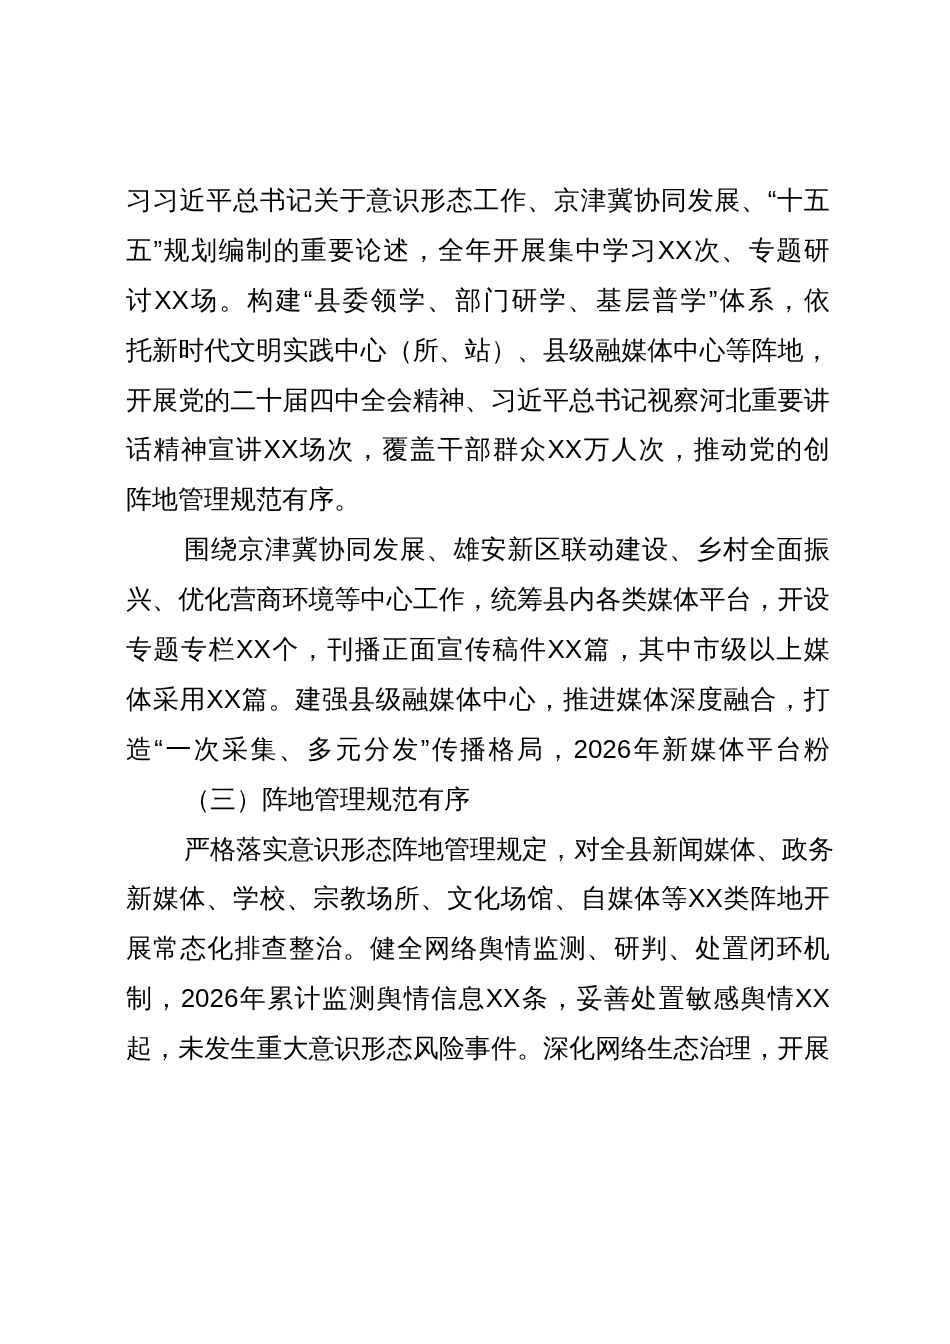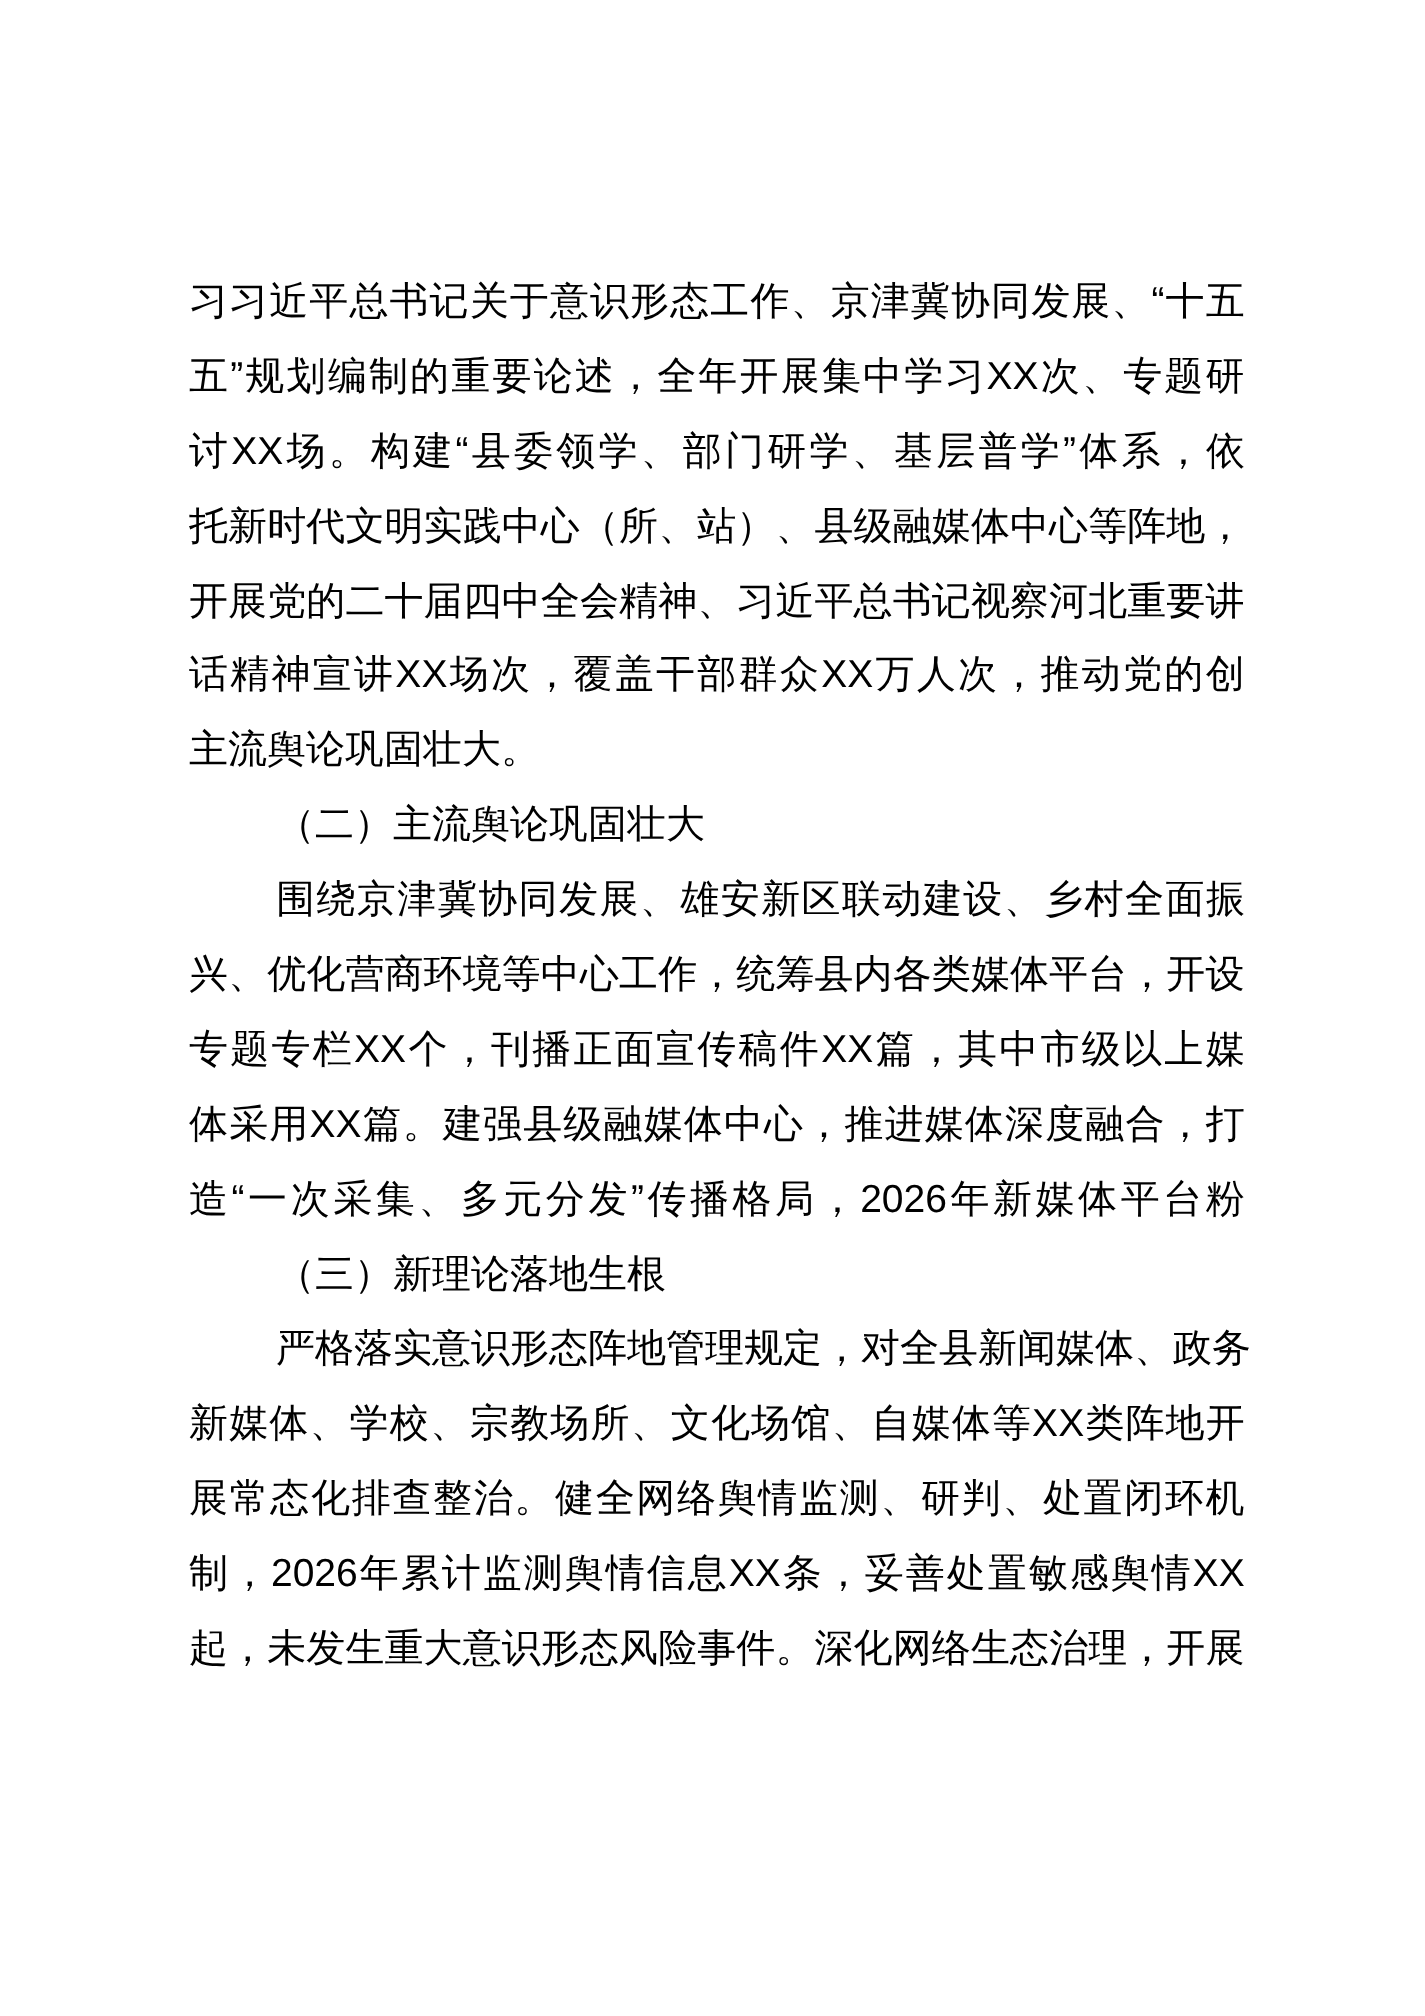--- a/index.html
+++ b/index.html
@@ -205,24 +205,21 @@
           <span>万</span>
           <span>人</span>
           <span>次</span>
           <span>，</span>
           <span>推</span>
           <span>动</span>
           <span>党</span>
           <span>的</span>
           <span>创</span>
         </div>
-        <div class="line">主流舆论巩固壮大。</div>
-      </div>
-      <div class="para">
-        <div class="line ind">（二）主流舆论巩固壮大</div>
+        <div class="line">阵地管理规范有序。</div>
       </div>
       <div class="para">
         <div class="line just ind">
           <span>围</span>
           <span>绕</span>
           <span>京</span>
           <span>津</span>
           <span>冀</span>
           <span>协</span>
           <span>同</span>
@@ -350,21 +347,21 @@
           <span>年</span>
           <span>新</span>
           <span>媒</span>
           <span>体</span>
           <span>平</span>
           <span>台</span>
           <span>粉</span>
         </div>
       </div>
       <div class="para">
-        <div class="line ind">（三）新理论落地生根</div>
+        <div class="line ind">（三）阵地管理规范有序</div>
       </div>
       <div class="para">
         <div class="line just ind">
           <span>严</span>
           <span>格</span>
           <span>落</span>
           <span>实</span>
           <span>意</span>
           <span>识</span>
           <span>形</span>

